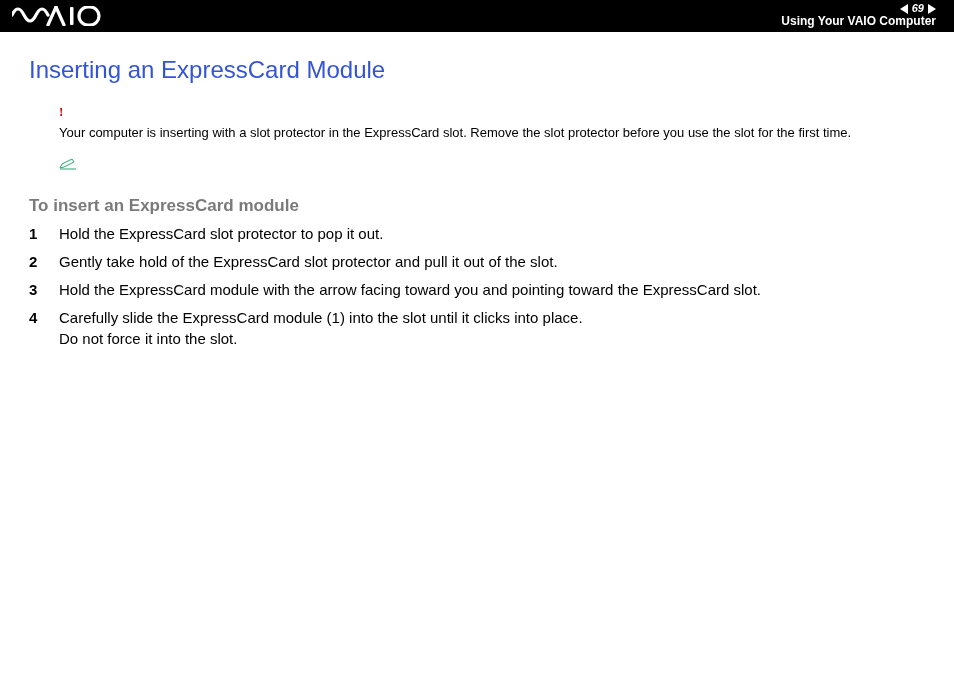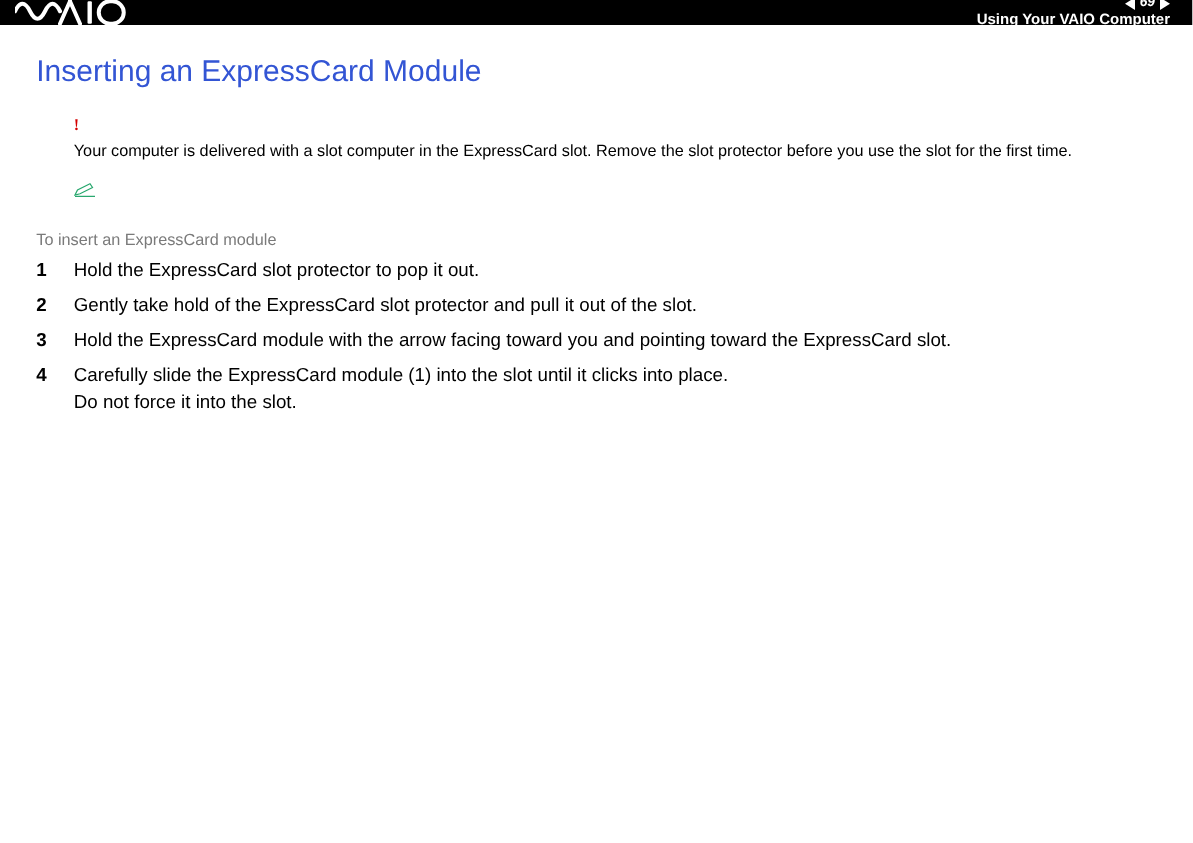--- a/index.html
+++ b/index.html
@@ -5,21 +5,21 @@
   * { margin: 0; padding: 0; box-sizing: border-box; }
   body {
     width: 954px;
     height: 674px;
     font-family: Arial, Helvetica, sans-serif;
     background: #ffffff;
     overflow: hidden;
   }
   .header-bar {
     background: #000000;
-    height: 20px;
+    height: 32px;
     display: flex;
     align-items: center;
     justify-content: space-between;
     padding: 0 18px 0 12px;
   }
   .logo {
     height: 22px;
     display: flex;
     align-items: center;
   }
@@ -73,22 +73,22 @@
     margin-bottom: 1px;
     font-family: "Times New Roman", serif;
   }
   .note-line { margin-bottom: 14px; }
   .pencil-icon {
     display: inline-block;
     margin-bottom: 2px;
   }
   .subhead {
     color: #7a7a7a;
-    font-size: 13px;
-    font-weight: 400;
+    font-size: 17px;
+    font-weight: 700;
     margin: 18px 0 8px 0;
   }
   .steps {
     list-style: none;
     counter-reset: step;
     font-size: 15px;
     color: #000000;
   }
   .steps li {
     display: flex;
@@ -123,21 +123,21 @@
     </div>
     <div class="section-name">Using Your VAIO Computer</div>
   </div>
 </div>
 
 <div class="content">
   <h1 class="title">Inserting an ExpressCard Module</h1>
 
   <div class="note-block">
     <span class="warn-icon">!</span>
-    <div class="note-line">Your computer is delivered with a slot computer in the ExpressCard slot. Remove the slot protector before you use the slot for the first time.</div>
+    <div class="note-line">Your computer is inserting with a slot protector in the ExpressCard slot. Remove the slot protector before you use the slot for the first time.</div>
   </div>
 
   <div class="note-block">
     <span class="pencil-icon">
       <svg width="18" height="12" viewBox="0 0 18 12">
         <path d="M 1 10 L 3 6 L 13 1 L 15 4 L 5 9 L 1 10 Z" fill="none" stroke="#2aa86f" stroke-width="1"></path>
         <path d="M 1 11 L 17 11" stroke="#2aa86f" stroke-width="1"></path>
       </svg>
     </span>
   </div>

